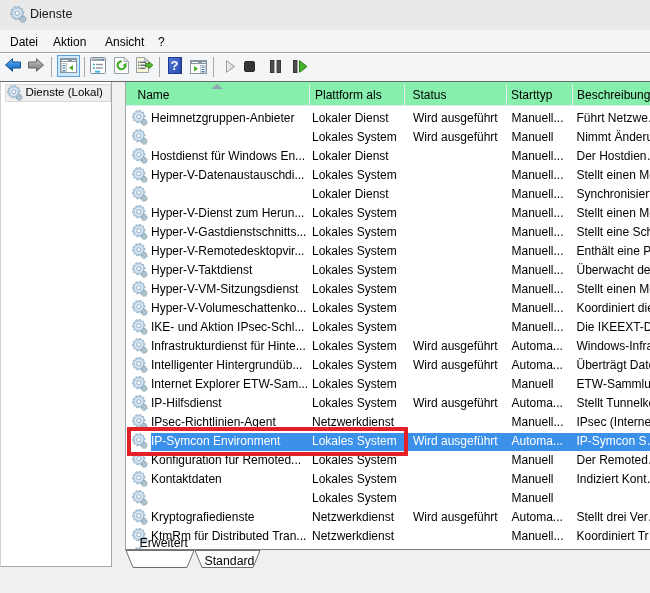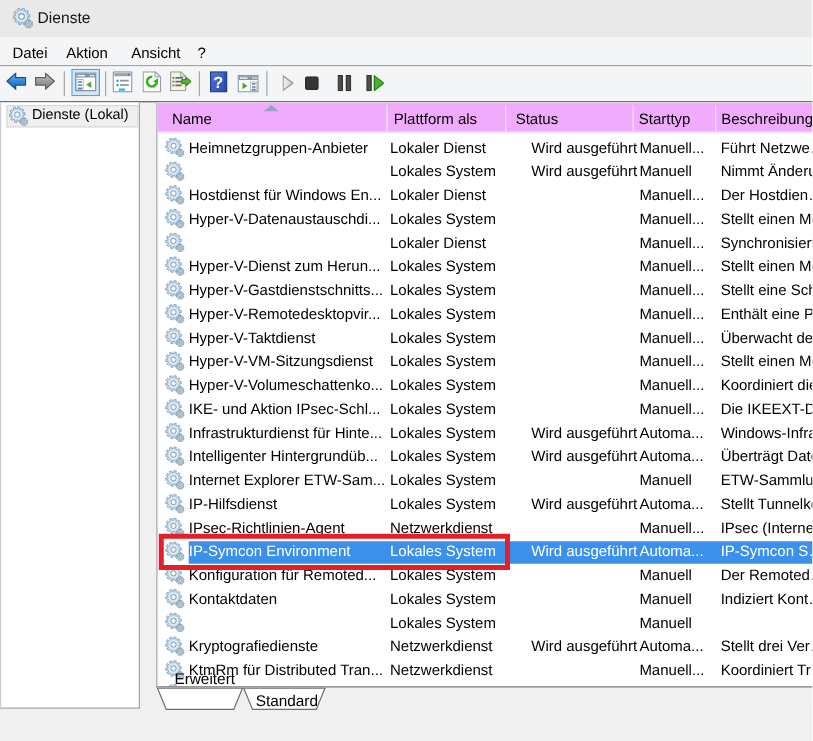--- a/index.html
+++ b/index.html
@@ -11,28 +11,28 @@
 .mi{position:absolute;top:35px;font-size:12px;color:#000}
 #toolbar{left:0;top:54px;width:650px;height:28px;background:#f4f5f6;border-bottom:1px solid #68696b}
 .tsep{position:absolute;top:3px;width:1px;height:20px;background:#a8a8a8}
 #content{left:0;top:82px;width:650px;height:511px;background:#f0f0f0}
 #tree{position:absolute;left:0;top:0;width:112px;height:485px;background:#fff;border-right:1px solid #a2a7ad;border-bottom:1px solid #a2a7ad;border-left:1px solid #cfcfcf}
 #treesel{position:absolute;left:4px;top:2px;width:106px;height:18px;background:#efefef;border:1px solid #d9d9d9}
 #treeico{position:absolute;left:6px;top:3px}
 #treetxt{position:absolute;left:24.5px;top:4px;font-size:11.5px;color:#000}
 #list{position:absolute;left:125px;top:0;width:525px;height:466.5px;background:#fff;border-left:1px solid #a2a7ad;overflow:hidden}
 #listbot{position:absolute;left:125px;top:466.5px;width:525px;height:1px;background:#7c7c7c}
-#hdr{position:absolute;left:0;top:0;width:525px;height:24px;background:#f0abfc;border-bottom:1px solid #dee8f1}
+#hdr{position:absolute;left:0;top:0;width:525px;height:24px;background:#86efac;border-bottom:1px solid #dee8f1}
 .h{position:absolute;top:5.5px;font-size:12px;color:#000}
 .hsep{position:absolute;top:2px;width:1px;height:21px;background:#e4eaf0}
 #sort{position:absolute;left:85px;top:2px;width:0;height:0;border-left:6px solid transparent;border-right:6px solid transparent;border-bottom:5px solid #93a6b6}
 .row{position:absolute;left:0;width:650px;height:19px;font-size:12px;color:#000}
 .gi{position:absolute;left:6px;top:1.5px;width:16px;height:16px}
 .c{position:absolute;top:2.5px;white-space:pre}
-.n{left:25px}.a{left:186px}.s{left:299px}.t{left:385.5px}.b{left:450.5px}
+.n{left:25px}.a{left:186px}.s{left:287px}.t{left:385.5px}.b{left:450.5px}
 .sel .c{color:#fff}
 .selbg{position:absolute;left:25px;top:350.5px;width:500px;height:18.5px;background:#3b90e9}
 #redbox{position:absolute;left:127px;top:345px;width:281px;height:29px;border:4px solid #e32028;z-index:9}
 #tabs{left:120px;top:467.5px;width:530px;height:19px}
 .tabtxt{position:absolute;font-size:12.3px;color:#000;top:3px}
 #statusbar{left:0;top:568px;width:650px;height:25px;background:#f0f0f0}
 #topline{left:0;top:81px;width:650px;height:1px;background:#68696b}
 text{font-family:"Liberation Sans",sans-serif}
 </style></head><body>
 <div id="win">

